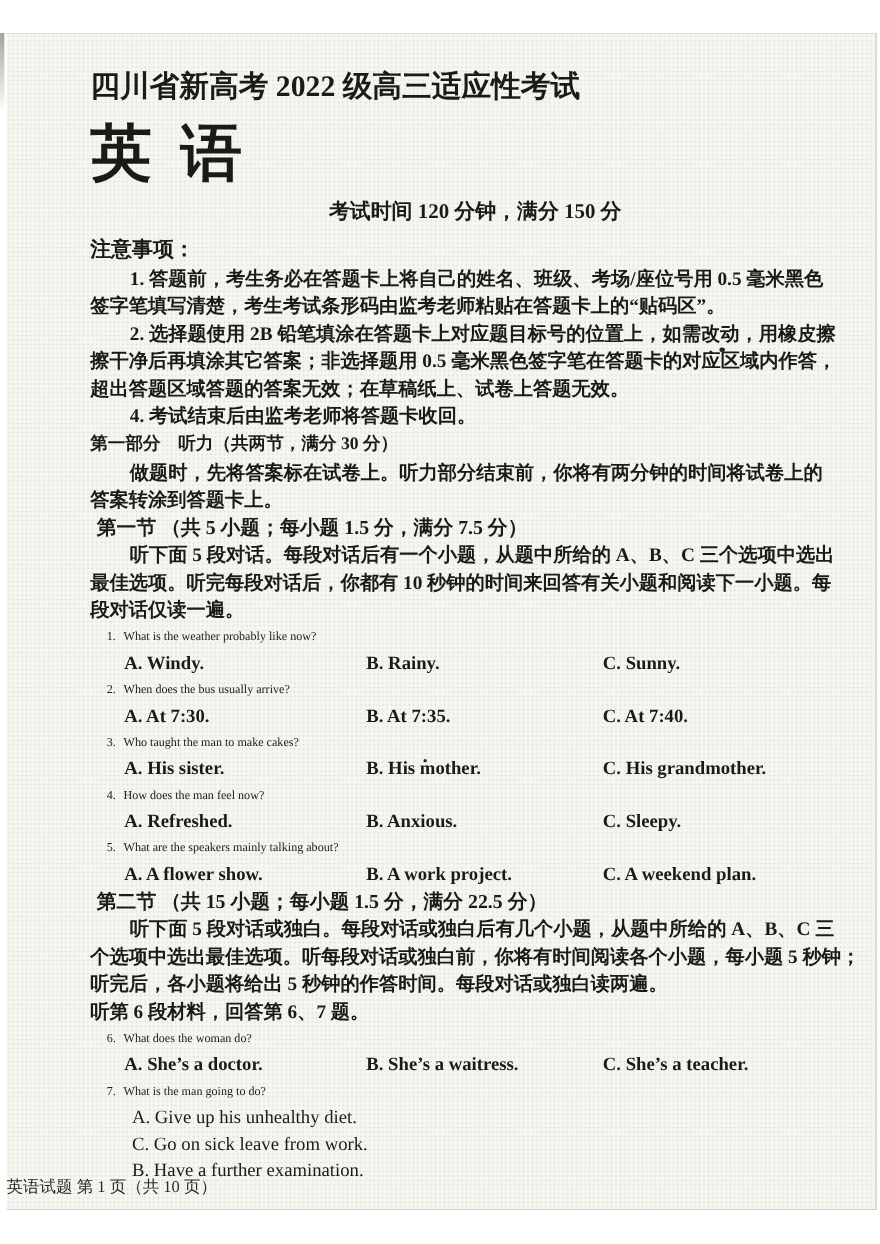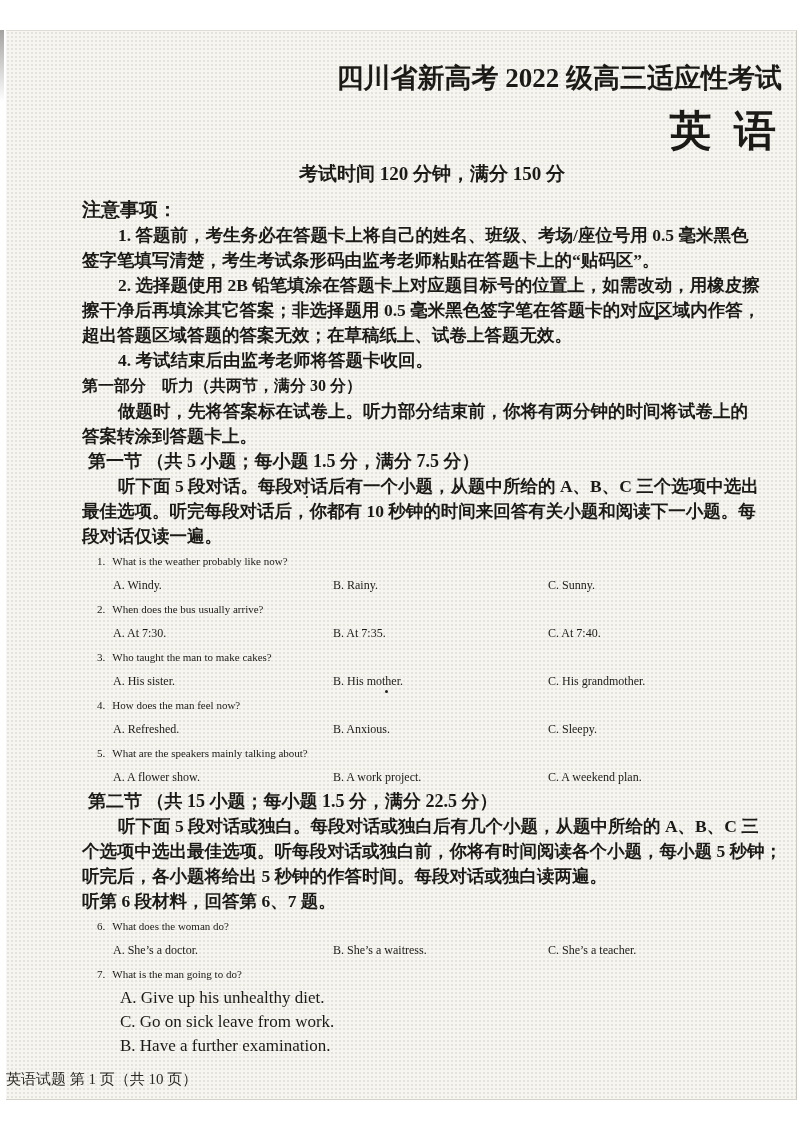--- a/index.html
+++ b/index.html
@@ -18,33 +18,33 @@
     background-image:radial-gradient(rgba(168,165,152,.28) .6px, transparent 1.1px);
     background-size:4px 4px;
     border-top:1px solid #e0ddd6;
     border-right:1px solid #ccc9c0;
     border-bottom:1px solid #d5d2ca;
     padding:26px 20px 0 76px;
     overflow:hidden;
   }
   .content{width:700px;}
   
-  .t1{font-size:27px;font-weight:bold;text-align:right;margin:2px 0 0;line-height:1.45;}
-  .t2{font-size:42px;font-weight:bold;text-align:right;margin:6px 0 2px;letter-spacing:6px;line-height:1.3;}
+  .t1{font-size:27px;font-weight:bold;text-align:left;margin:2px 0 0;line-height:1.45;}
+  .t2{font-size:56px;font-weight:bold;text-align:left;margin:6px 0 2px;letter-spacing:6px;line-height:1.3;}
   .meta{font-size:19px;font-weight:bold;text-align:center;margin:2px 0 10px;}
   
   .h{font-size:19px;font-weight:bold;line-height:26px;}
   .ln{font-size:17.5px;font-weight:bold;line-height:25px;white-space:nowrap;}
   .ind{text-indent:36px;}
   .sh{font-size:18px;font-weight:bold;line-height:25px;padding-left:6px;white-space:nowrap;}
   .ph{font-size:16px;font-weight:bold;line-height:26px;white-space:nowrap;}
   
   .q{font-size:11px;line-height:24px;padding-left:15px;font-weight:normal;}
   .qn{margin-right:7px;}
-  .opts{display:flex;padding-left:31px;font-size:12px;line-height:24px;font-weight:normal;}
+  .opts{display:flex;padding-left:31px;font-size:17px;line-height:24px;font-weight:bold;}
   .oa{width:220px;}
   .ob{width:215px;}
   .oc{flex:1;}
   .sopt{font-size:17px;line-height:24px;padding-left:38px;font-weight:normal;}
   
   .footer{position:absolute;left:0;right:0;bottom:10px;text-align:left;font-size:15px;color:#2a2824;}
   
   .wedge{position:absolute;left:0;top:30px;width:4px;height:72px;
     background:linear-gradient(to bottom,rgba(90,88,84,.55),rgba(90,88,84,0));}
   .speck{position:absolute;background:#23211d;border-radius:50%;}

